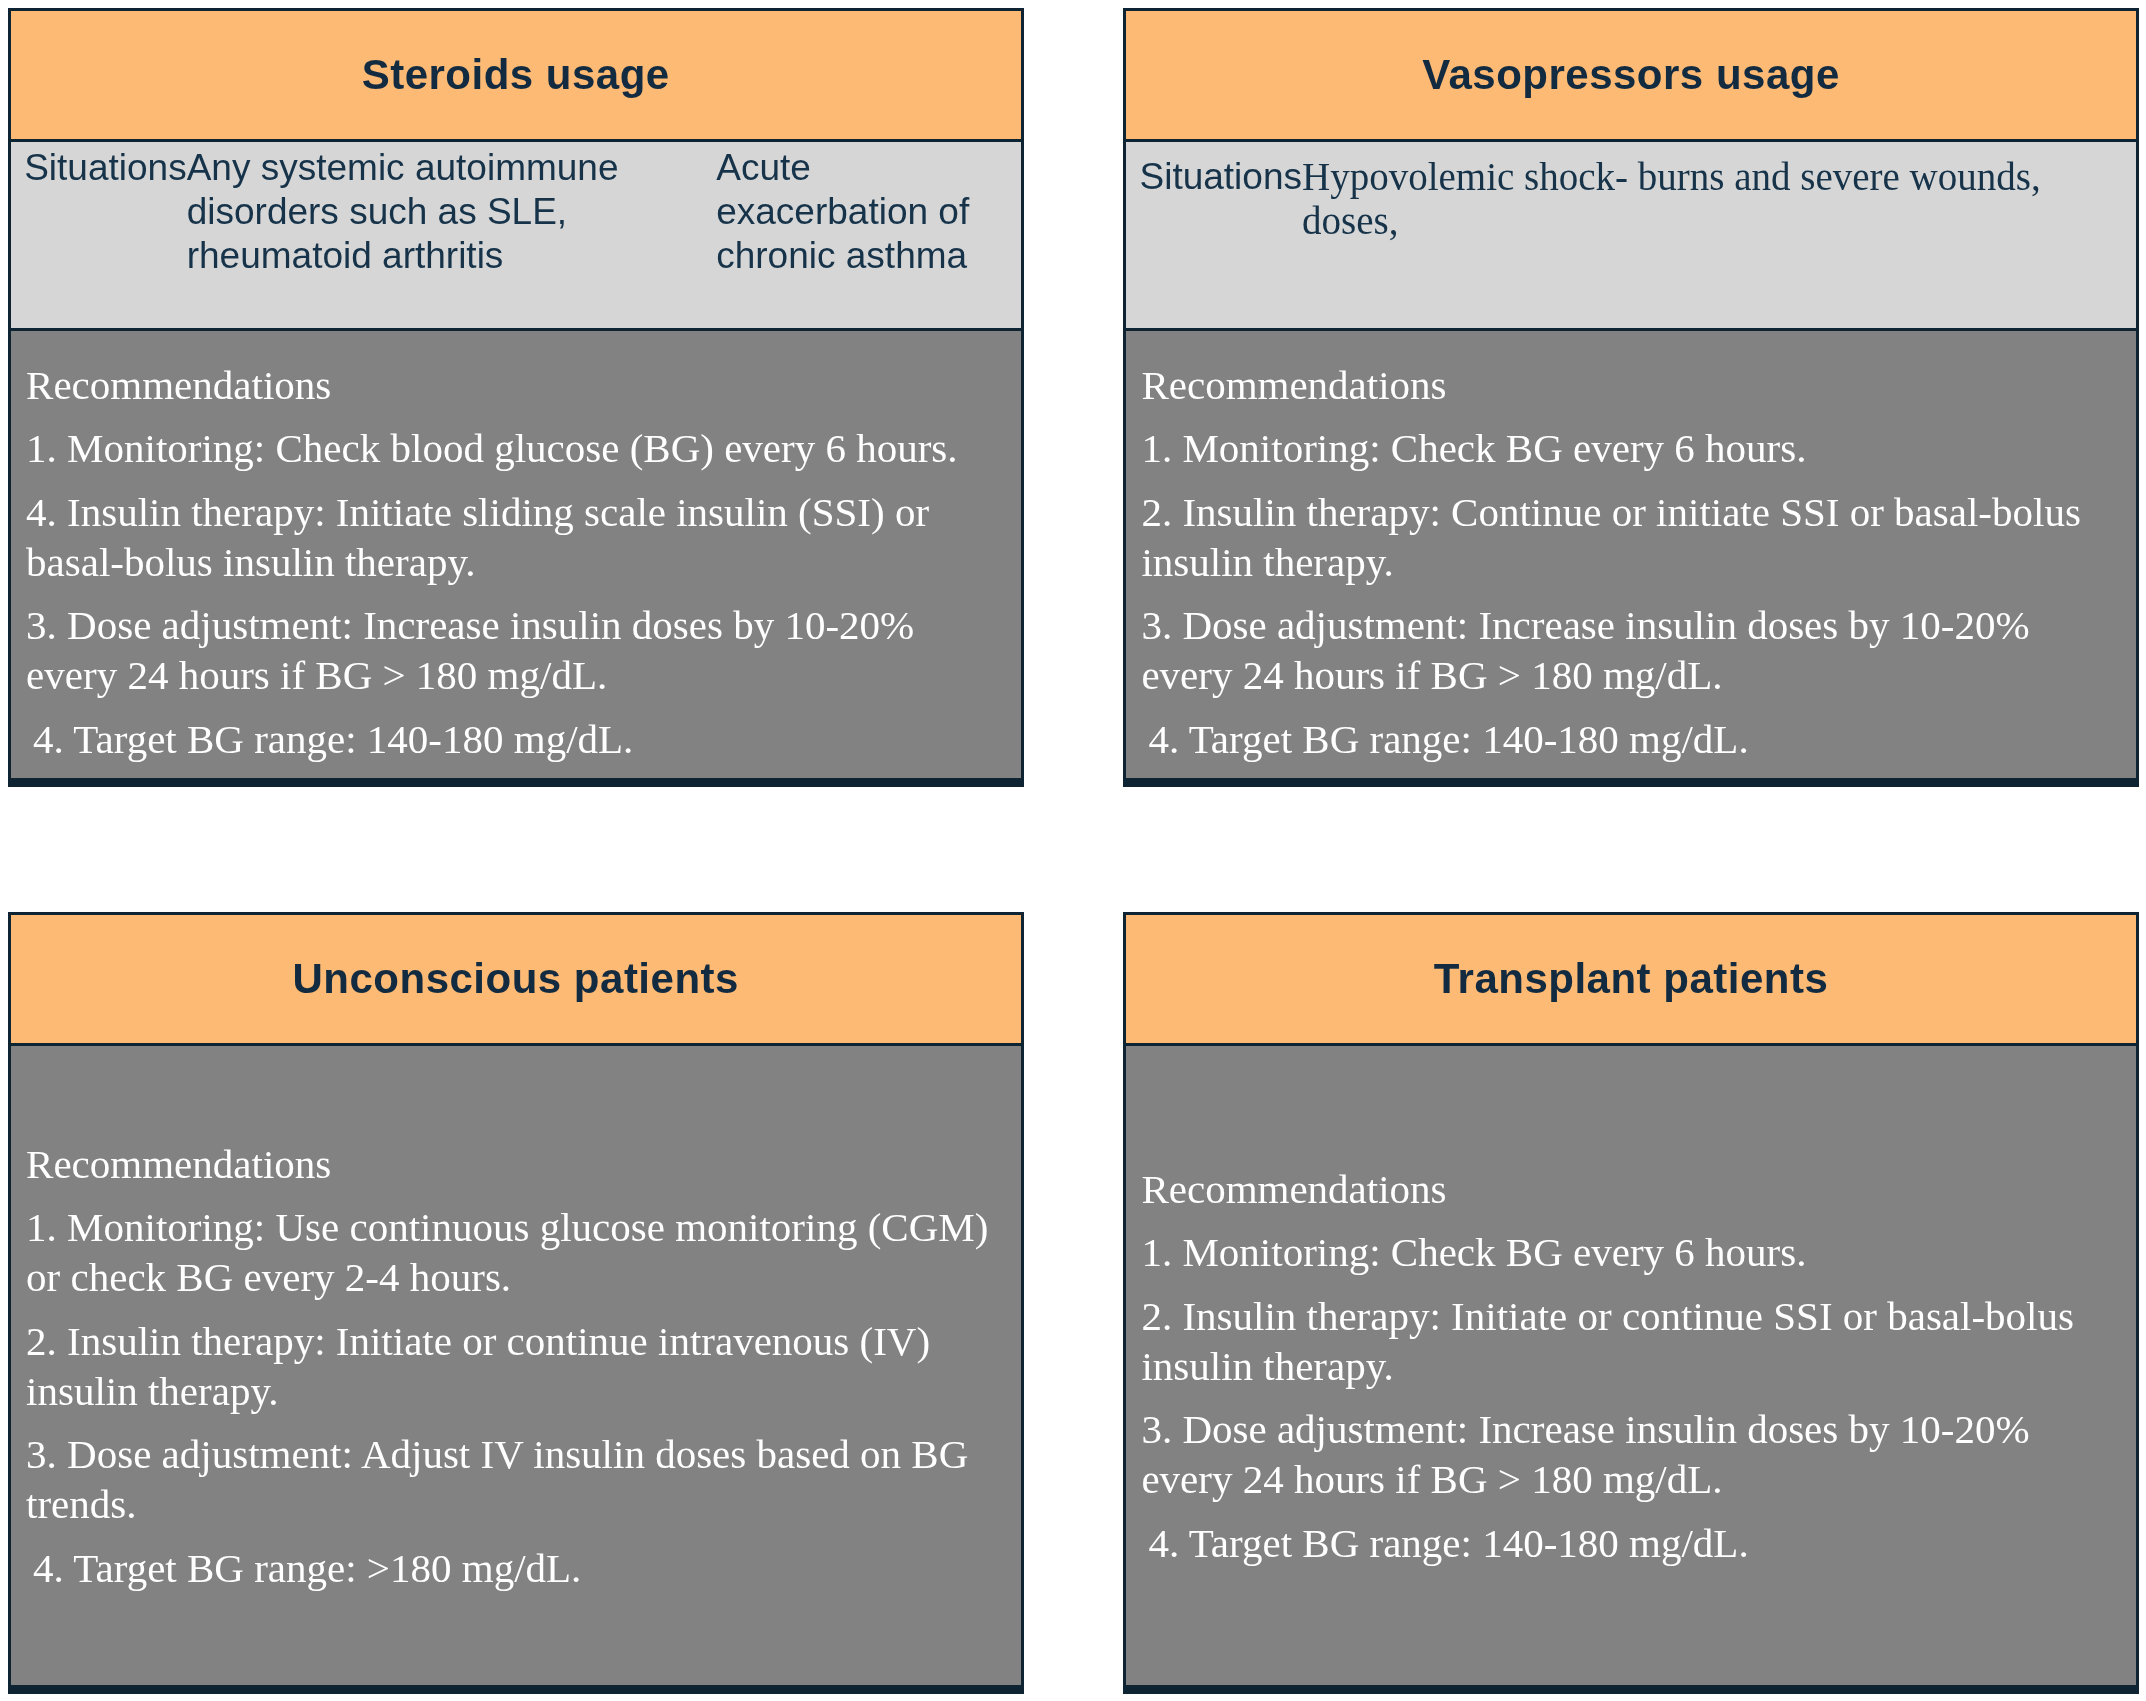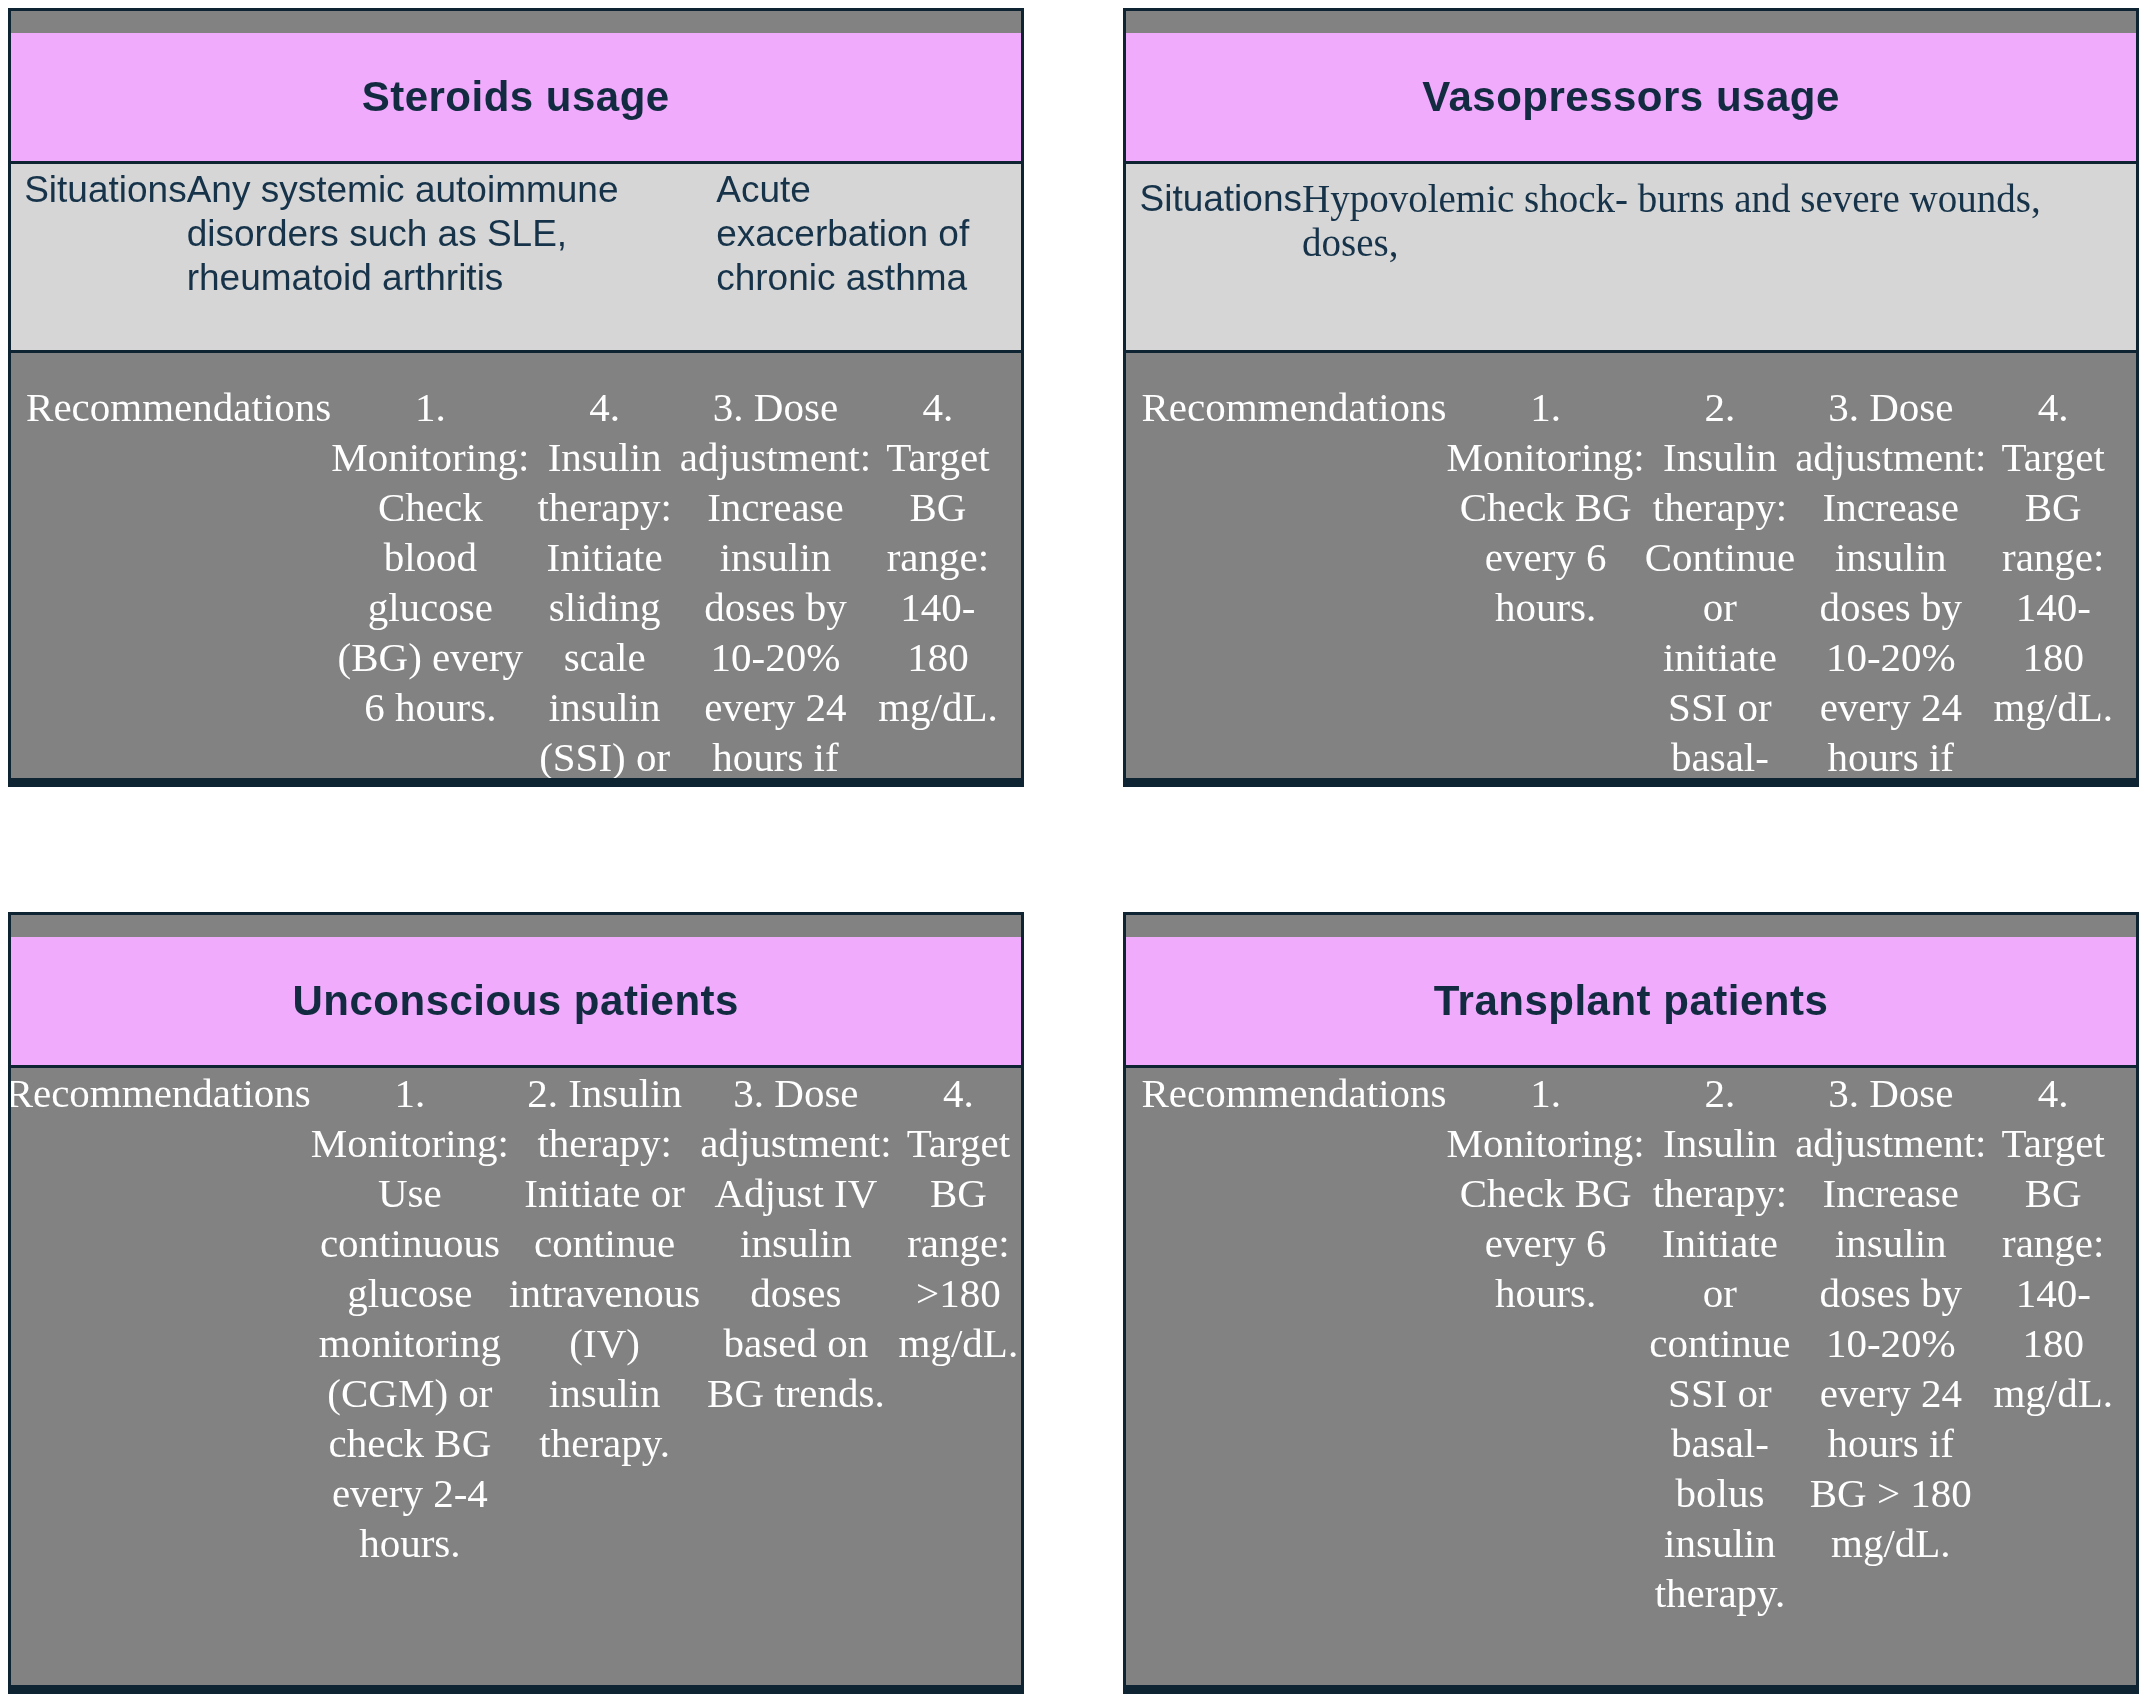--- a/index.html
+++ b/index.html
@@ -20,23 +20,23 @@
   }
   .panel-top-left   {left:7.7px;    top:7.7px;   width:1016px; height:779px;}
   .panel-top-right  {left:1123px; top:7.7px;   width:1016px; height:779px;}
   .panel-bot-left   {left:7.7px;    top:912px; width:1016px; height:782px;}
   .panel-bot-right  {left:1123px; top:912px; width:1016px; height:782px;}
 
   .hdr{
     box-sizing:border-box;
     height:131px;
     flex:0 0 131px;
-    background:#f0abfc;
+    background:#fdba74;
     border-bottom:3.9px solid #0e2433;
-    display:flex;align-items:center;justify-content:center;margin-top:22px;
+    display:flex;align-items:center;justify-content:center;
   }
   .hdr .title{
     font-size:42px;
     font-weight:bold;
     color:#132b40;
     letter-spacing:0.5px;
   }
   .sit{
     box-sizing:border-box;
     height:189px;
@@ -55,24 +55,23 @@
   .sit-line.serif{font-family:"Liberation Serif", serif;font-size:39px;}
   .recs{
     box-sizing:border-box;
     flex:1 1 auto;
     background:#828282;
     color:#ffffff;
     font-family:"Liberation Serif", serif;
     font-size:41px;
     line-height:50px;
     padding:29px 23px 0 15.4px;
-    display:flex;flex-direction:row;
+    display:flex;flex-direction:column;
     justify-content:flex-start;
     overflow:hidden;
-    text-align:center;
   }
   .recs.centered{justify-content:center;padding-top:0;}
   .rec-label{margin:0 0 13.5px 0;}
   .rec-item{margin:0 0 13.5px 0;}
   .rec-item:last-child{margin-bottom:0;margin-left:7px;}
 </style>
 </head>
 <body>
 
 <div class="canvas">

